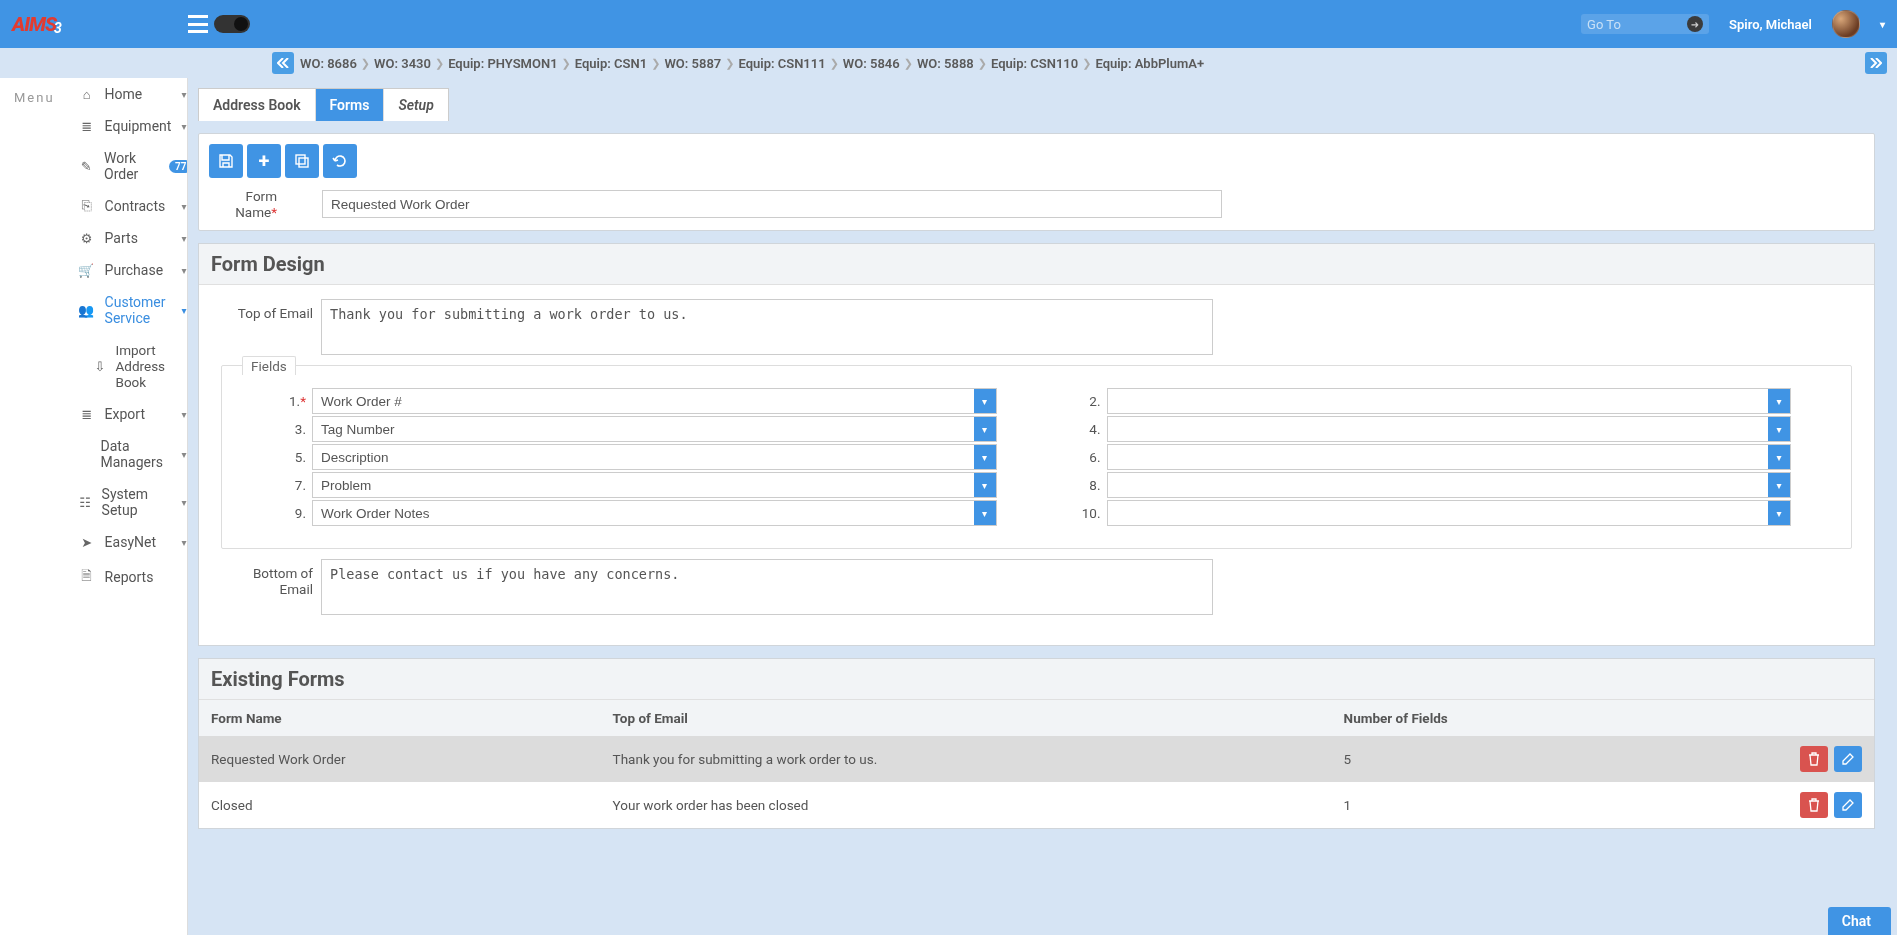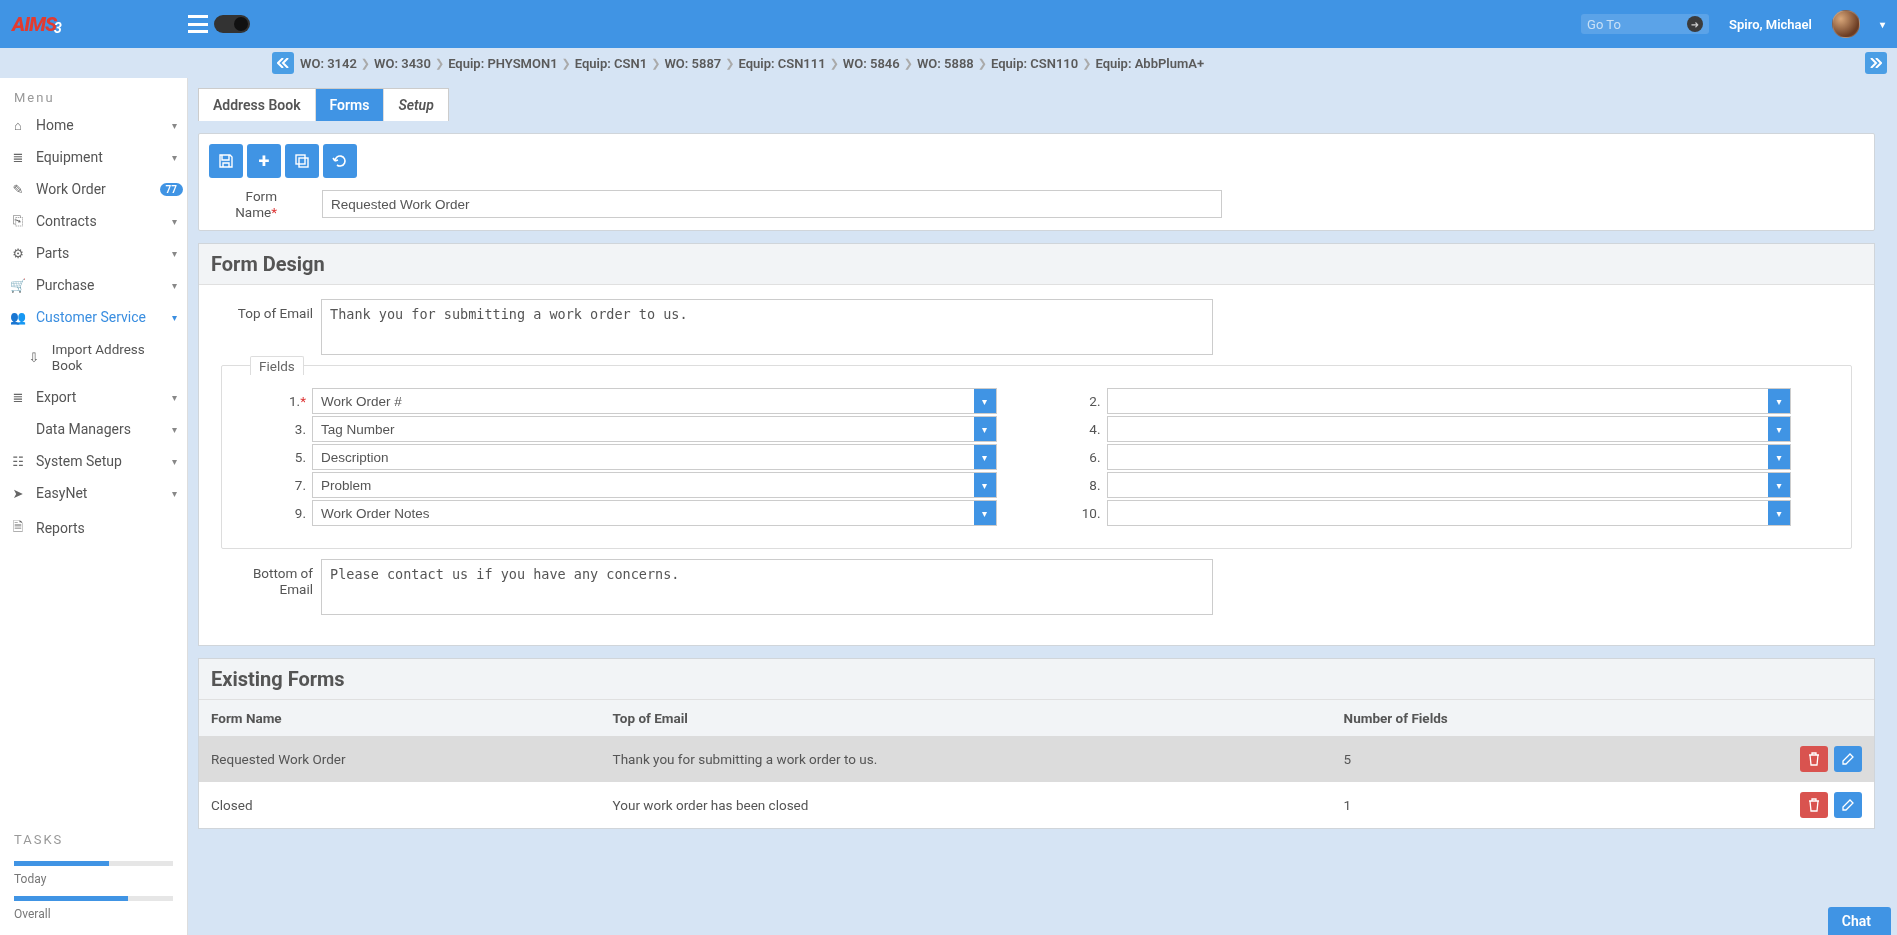--- a/index.html
+++ b/index.html
@@ -27,21 +27,21 @@
   .navbtn { width: 22px; height: 22px; background: #4a9ee5; color:#fff; display:inline-flex; align-items:center; justify-content:center; border-radius:3px; font-size:11px;}
   .crumbs { display:flex; align-items:center; gap:4px; margin:0 6px; color:#6b6b6b; font-size:13px; flex-wrap:nowrap; overflow:hidden;}
   .crumbs .c { font-weight:600; color:#5a5a5a;}
   .crumbs .sep { color:#aaa; font-size:11px;}
   .navbtn.right { margin-left:auto; margin-right:10px;}
 
   
   .bodysplit { flex:1; display:flex; min-height:0; }
 
   
-  .sidebar { width: 188px; background:#fff; border-right:1px solid #ddd; display:flex; flex-direction:column; overflow-y:auto;}
+  .sidebar { width: 188px; background:#fff; border-right:1px solid #ddd; display:flex; overflow-y:auto;}
   .side-section { padding: 12px 14px 4px; text-transform: none; color:#999; letter-spacing:2px; font-size:13px;}
   .menuitem { display:flex; align-items:center; gap:10px; padding: 8px 10px; color:#555; font-size:14px; cursor:pointer; position:relative;}
   .menuitem .ico { width:16px; display:inline-flex; justify-content:center; color:#666; font-size:13px;}
   .menuitem .chev { margin-left:auto; font-size:10px; color:#888;}
   .menuitem.active { color:#3a8ee0; }
   .menuitem.active .ico,.menuitem.active .chev { color:#3a8ee0;}
   .menuitem.sub { padding-left: 26px; font-size:13.5px; color:#555;}
   .badge { position:absolute; right:4px; background:#4094e4; color:#fff; font-size:10px; border-radius:10px; padding:1px 6px; font-weight:600;}
   .side-bottom { margin-top:auto; padding: 10px 14px 14px; }
   .progwrap { margin-top:10px;}
@@ -68,21 +68,21 @@
 
   .panel { background:#fff; border:1px solid #d0d5da; margin-top:12px; }
   .panel-head { background:#f2f4f6; padding:8px 12px; font-weight:700; color:#555; font-size:20px; border-bottom:1px solid #e0e0e0;}
   .panel-body { padding: 14px 18px 22px 18px; }
 
   .design-row { display:flex; align-items:flex-start; margin-bottom:8px;}
   .design-row .dlabel { width:96px; text-align:right; font-size:13.5px; color:#555; padding-top:6px; margin-right:8px;}
   .tarea { flex:1; max-width: 892px; height:56px; border:1px solid #ccc; padding:6px 8px; font-size:13.5px; color:#555; resize:none;}
 
   .fieldsbox { border:1px solid #ddd; border-radius:2px; margin: 10px 4px; padding: 22px 60px 20px 60px; position:relative;}
-  .fieldsbox .legend { position:absolute; top:-10px; left:28px; background:#fff; padding:0 8px; font-size:13.5px; color:#666; border-top:1px solid #ddd; border-left:1px solid #ddd; border-right:1px solid #ddd; border-radius:2px 2px 0 0; line-height:18px;}
+  .fieldsbox .legend { position:absolute; top:-10px; left:20px; background:#fff; padding:0 8px; font-size:13.5px; color:#666; border-top:1px solid #ddd; border-left:1px solid #ddd; border-right:1px solid #ddd; border-radius:2px 2px 0 0; line-height:18px;}
   .fieldgrid { display:grid; grid-template-columns: 1fr 1fr; column-gap: 80px; row-gap: 0;}
   .fline { display:flex; align-items:center; margin-bottom:2px;}
   .fline .num { width:24px; text-align:right; font-size:13.5px; color:#555; margin-right:6px;}
   .combo { flex:1; display:flex; border:1px solid #ccc; height:26px; }
   .combo input { flex:1; border:none; padding:0 8px; font-size:13.5px; color:#555; outline:none;}
   .combo .dd { width:22px; background:#4094e4; color:#fff; display:flex; align-items:center; justify-content:center; font-size:10px;}
 
   .table { width:100%; border-collapse:collapse; font-size:13.5px;}
   .table th { text-align:left; background:#f2f4f6; padding:10px 12px; font-weight:700; color:#555;}
   .table td { padding:10px 12px; color:#555;}
@@ -125,21 +125,21 @@
     </div>
   </div>
 
   <div class="crumbbar">
     <span class="navbtn">
       <svg width="12" height="10" viewBox="0 0 12 10">
           <path d="M6 0 L1 5 L6 10 M11 0 L6 5 L11 10" stroke="#fff" stroke-width="2" fill="none"></path>
         </svg>
     </span>
     <div class="crumbs" id="crumbs">
-        <span class="c">WO: 3142</span>
+        <span class="c">WO: 8686</span>
         <span class="sep">❯</span>
         <span class="c">WO: 3430</span>
         <span class="sep">❯</span>
         <span class="c">Equip: PHYSMON1</span>
         <span class="sep">❯</span>
         <span class="c">Equip: CSN1</span>
         <span class="sep">❯</span>
         <span class="c">WO: 5887</span>
         <span class="sep">❯</span>
         <span class="c">Equip: CSN111</span>

